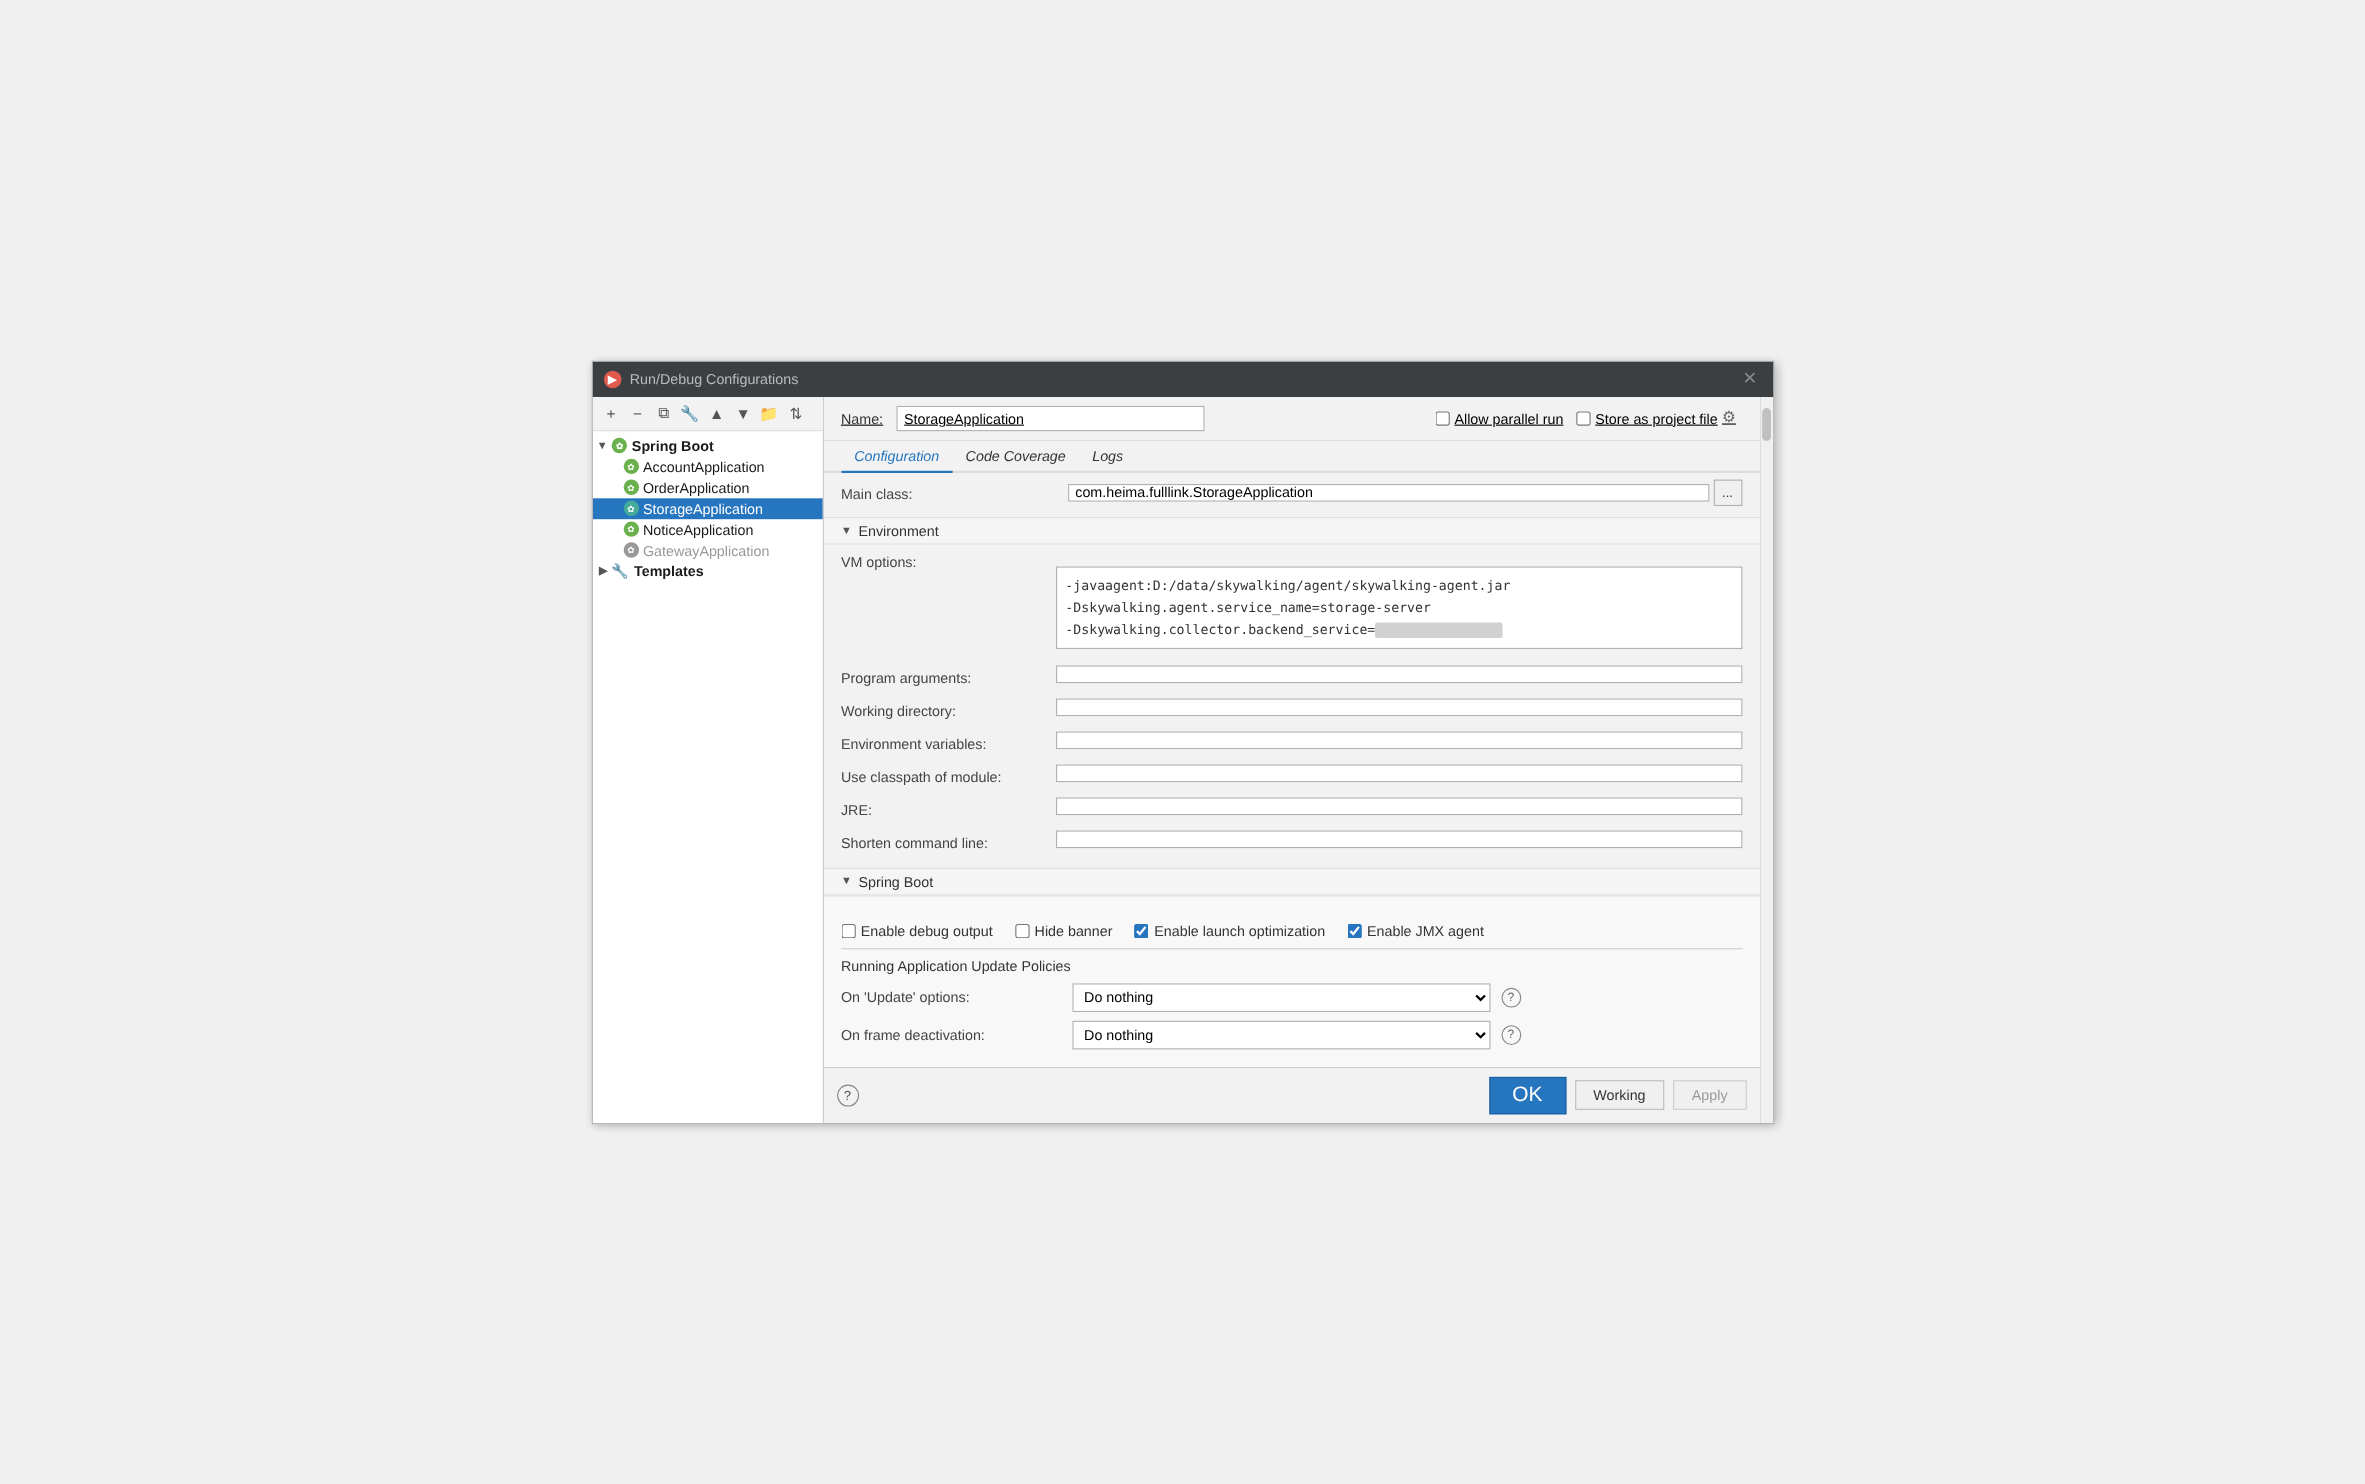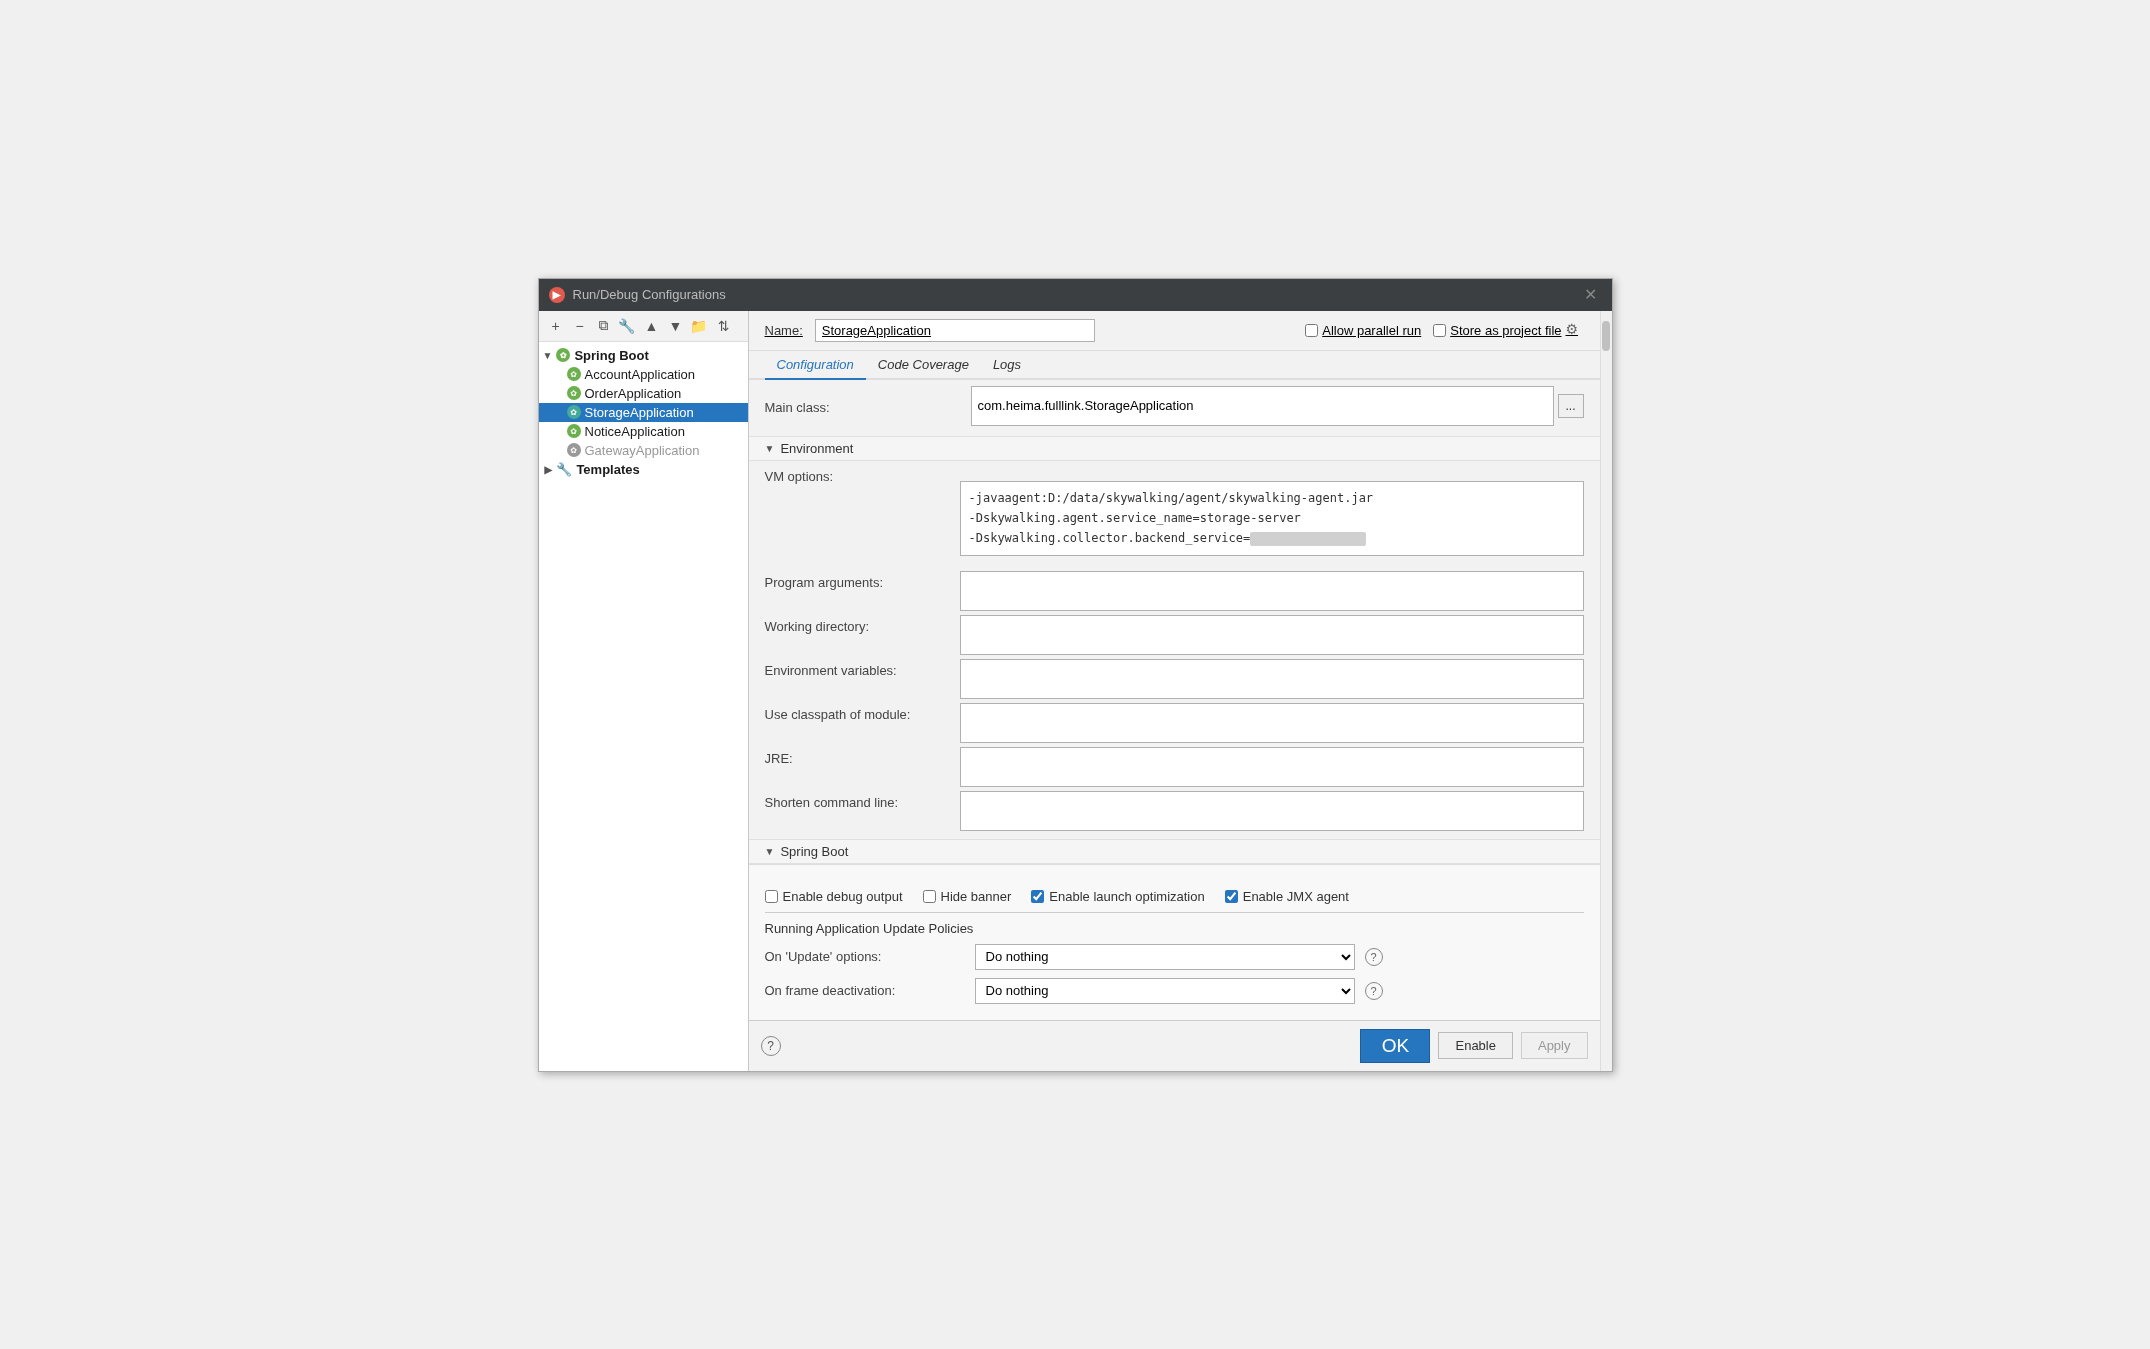--- a/index.html
+++ b/index.html
@@ -190,21 +190,21 @@
       align-items: center;
       gap: 4px;
     }
     .form-input {
       flex: 1;
       padding: 3px 6px;
       border: 1px solid #b0b0b0;
       background: white;
       font-size: 13px;
       outline: none;
-      height: 40px;
+      height: 16px;
     }
     .dots-btn {
       width: 26px; height: 24px;
       border: 1px solid #b0b0b0;
       background: #f0f0f0;
       cursor: pointer;
       display: flex; align-items: center; justify-content: center;
       font-size: 12px;
       color: #333;
     }
@@ -616,21 +616,21 @@
               </div>
             </div>
           </div>
 
         </div>
 
         <div class="bottom-bar">
           <div class="help-circle">?</div>
           <div class="spacer"></div>
           <button class="btn-ok">OK</button>
-          <button class="btn-cancel">Enable</button>
+          <button class="btn-cancel">Working</button>
           <button class="btn-apply">Apply</button>
         </div>
 
       </div>
 
       <div class="vertical-scrollbar">
         <div class="scrollbar-thumb"></div>
       </div>
     </div>
 

